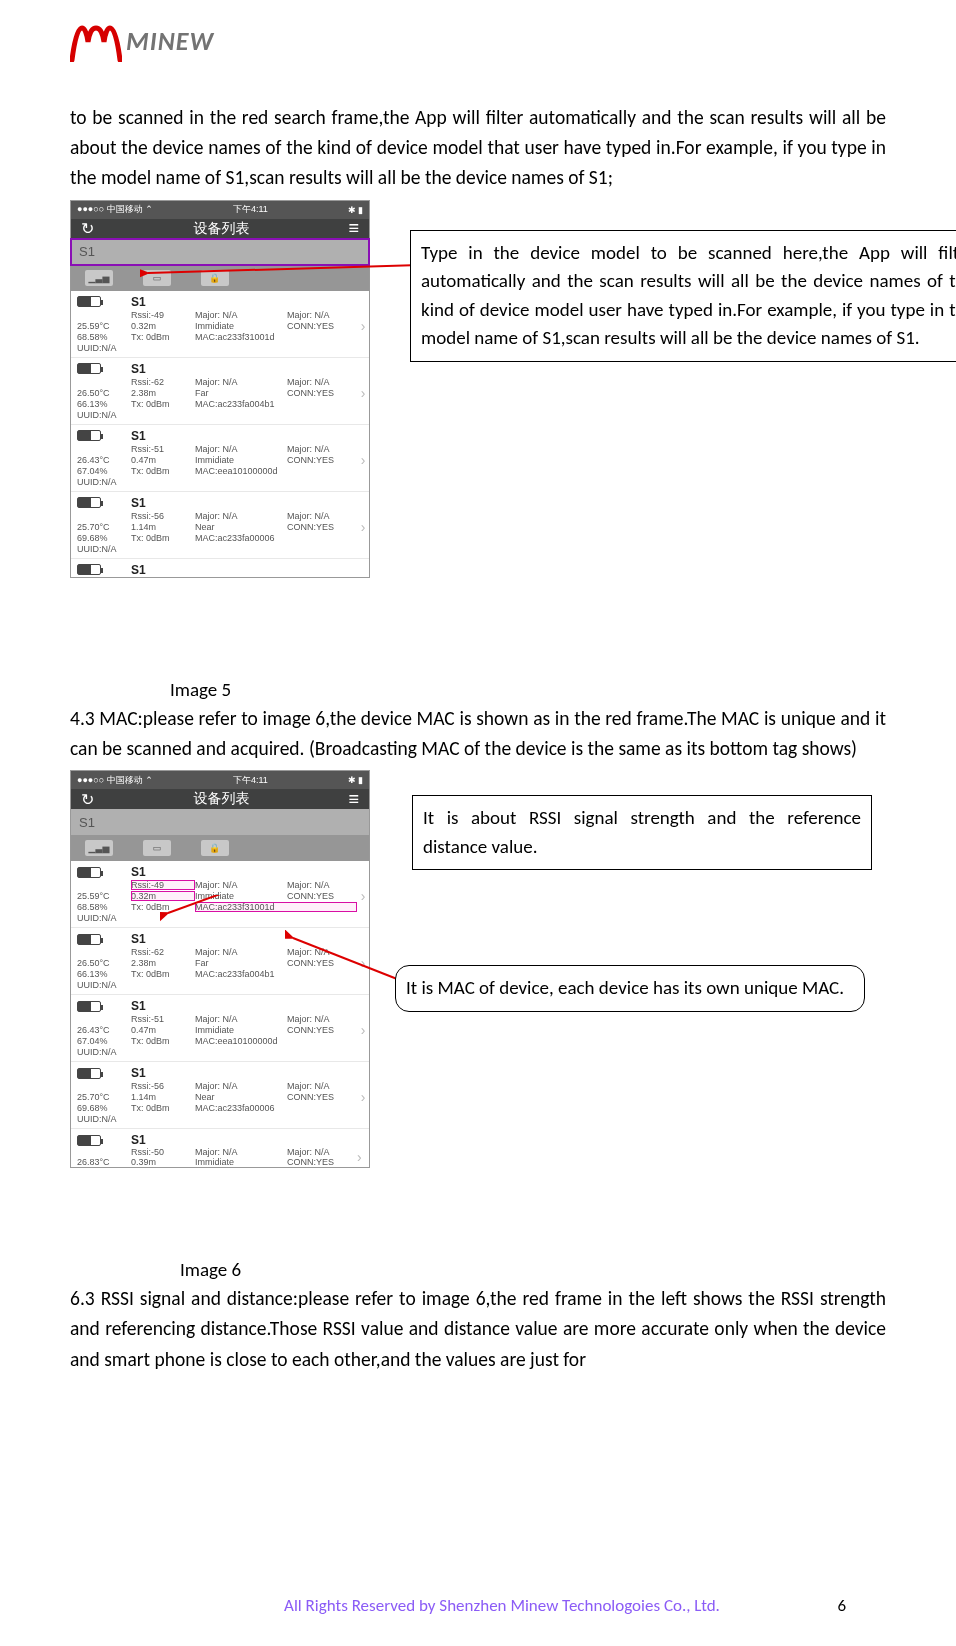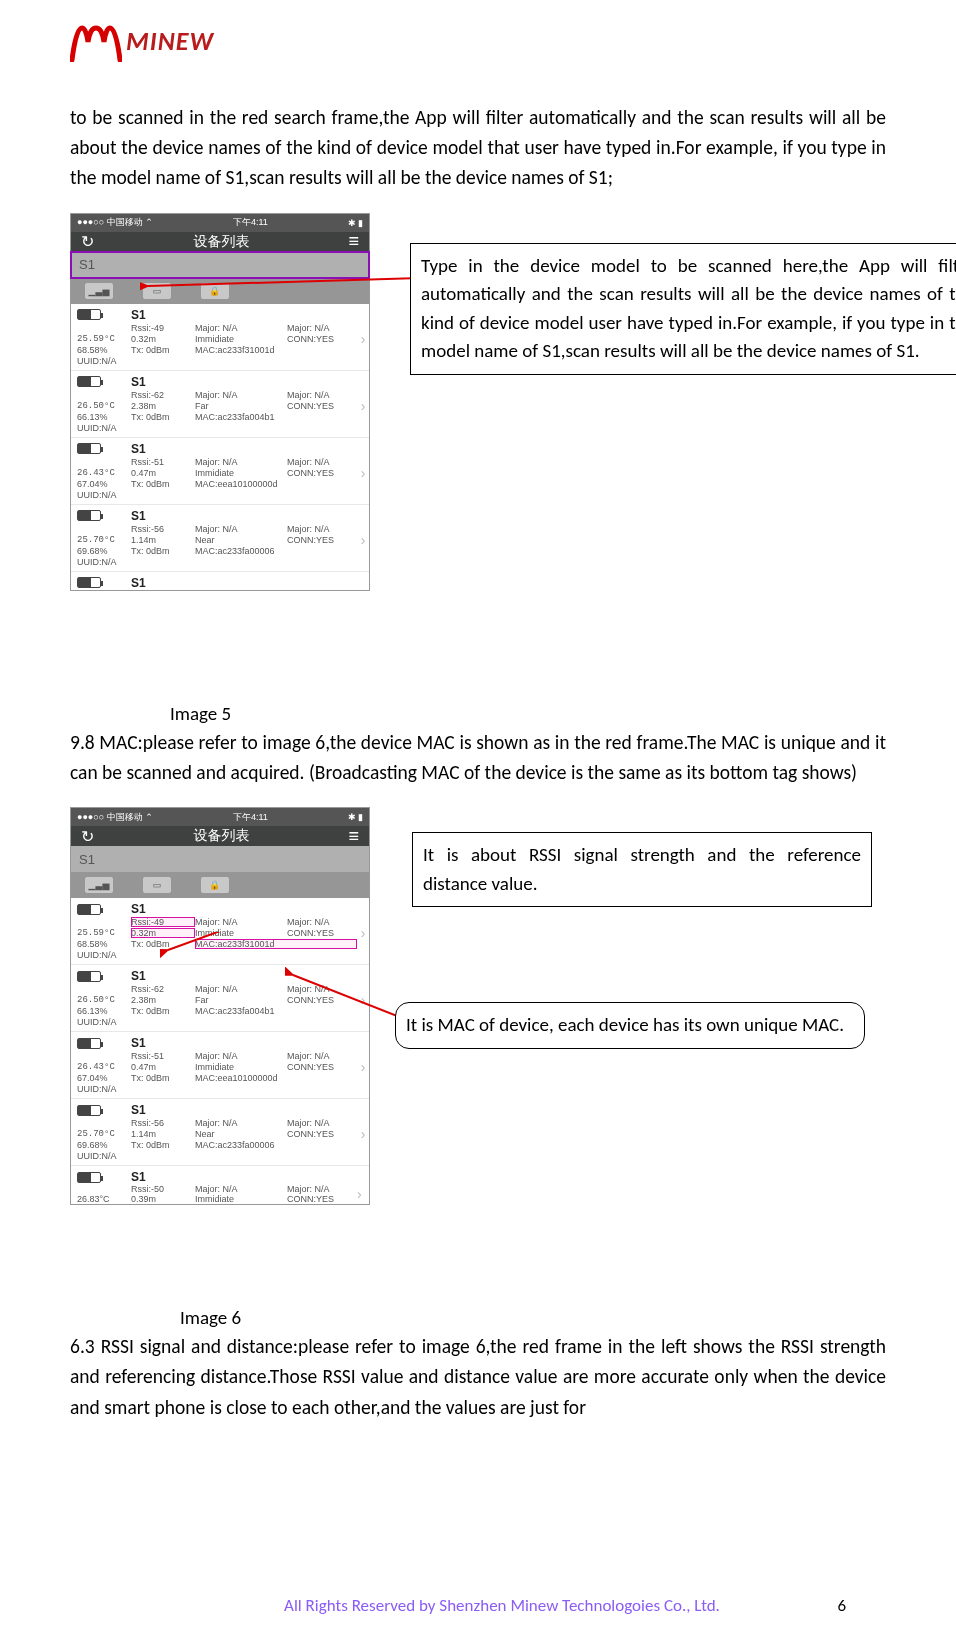--- a/index.html
+++ b/index.html
@@ -24,32 +24,32 @@
   }
   .logo-mark {
     width: 52px; height: 42px;
     position: relative;
   }
   .logo-mark svg { width: 100%; height: 100%; }
   .logo-text {
     font-weight: 900;
     font-size: 26px;
     letter-spacing: 1px;
-    color: #b91c1c;
+    color: #737373;
     font-style: italic;
   }
   .body-para {
     font-size: 19.5px;
     line-height: 1.55;
     text-align: justify;
     margin-bottom: 4px;
   }
   .fig-row {
     position: relative;
-    margin-top: 20px;
+    margin-top: 7px;
   }
   .screenshot {
     width: 300px;
     border: 1px solid #999;
     background: #fff;
     font-family: Arial, sans-serif;
   }
   .ss-status {
     height: 18px;
     background: #555;
@@ -134,21 +134,21 @@
     width:2px;height:5px;background:#444;
   }
   .dev-row .chev {
     grid-column: 5 / 6; grid-row: 2 / 5;
     display:flex;align-items:center;justify-content:center;
     color:#bbb;font-size:14px;
   }
   .dev-row .rssi  { grid-column: 2/3; }
   .dev-row .maj1  { grid-column: 3/4; }
   .dev-row .maj2  { grid-column: 4/5; }
-  .dev-row .temp  { grid-column: 1/2; font-family: Liberation Mono, monospace; }
+  .dev-row .temp  { grid-column: 1/2; }
   .dev-row .dist  { grid-column: 2/3; }
   .dev-row .prox  { grid-column: 3/4; }
   .dev-row .conn  { grid-column: 4/5; }
   .dev-row .pct   { grid-column: 1/2; }
   .dev-row .tx    { grid-column: 2/3; }
   .dev-row .mac   { grid-column: 3/5; }
   .dev-row .uuid  { grid-column: 1/6; }
   .hl-red { outline: 1px solid #d80fa4; outline-offset: -1px; background:#fff0fa; }
   .partial-row {
     padding: 4px 6px 0 6px;
@@ -167,21 +167,21 @@
     line-height: 1.5;
     text-align: justify;
   }
   .arrow {
     position: absolute;
     pointer-events: none;
   }
   .caption {
     font-size: 19px;
     margin-left: 100px;
-    margin-top: 19px;
+    margin-top: 8px;
     margin-bottom: 2px;
   }
   .footer {
     position: absolute;
     bottom: 30px;
     left: 0; right: 0;
     text-align: center;
     font-size: 17px;
     color: #8b5cf6;
     padding-left: 48px;
@@ -318,21 +318,21 @@
           </marker>
         </defs>
       <line x1="280" y1="10" x2="8" y2="18" stroke="#d00" stroke-width="2" marker-end="url(#ah1)"></line>
     </svg>
     <div class="callout" style="left:340px;top:30px;width:576px;">
       <span>Type in the device model to be scanned here,the App will filter automatically and the scan results will all be the device names of the kind of device model user have typed in.For example, if you type in the model name of S1,scan results will all be the device names of S1.</span>
     </div>
   </div>
   <div class="caption">Image 5</div>
 
-  <p class="body-para">9.8 MAC:please refer to image 6,the device MAC is shown as in the red frame.The MAC is unique and it can be scanned and acquired. (Broadcasting MAC of the device is the same as its bottom tag shows)</p>
+  <p class="body-para">4.3 MAC:please refer to image 6,the device MAC is shown as in the red frame.The MAC is unique and it can be scanned and acquired. (Broadcasting MAC of the device is the same as its bottom tag shows)</p>
 
   <div class="fig-row" style="height: 480px;">
     <div class="screenshot" id="ss6">
       <div class="ss-status">
         <span>●●●○○ 中国移动 ⌃</span>
         <span>下午4:11</span>
         <span>✱ ▮</span>
       </div>
       <div class="ss-header">
         <span class="refresh-icon"></span>

